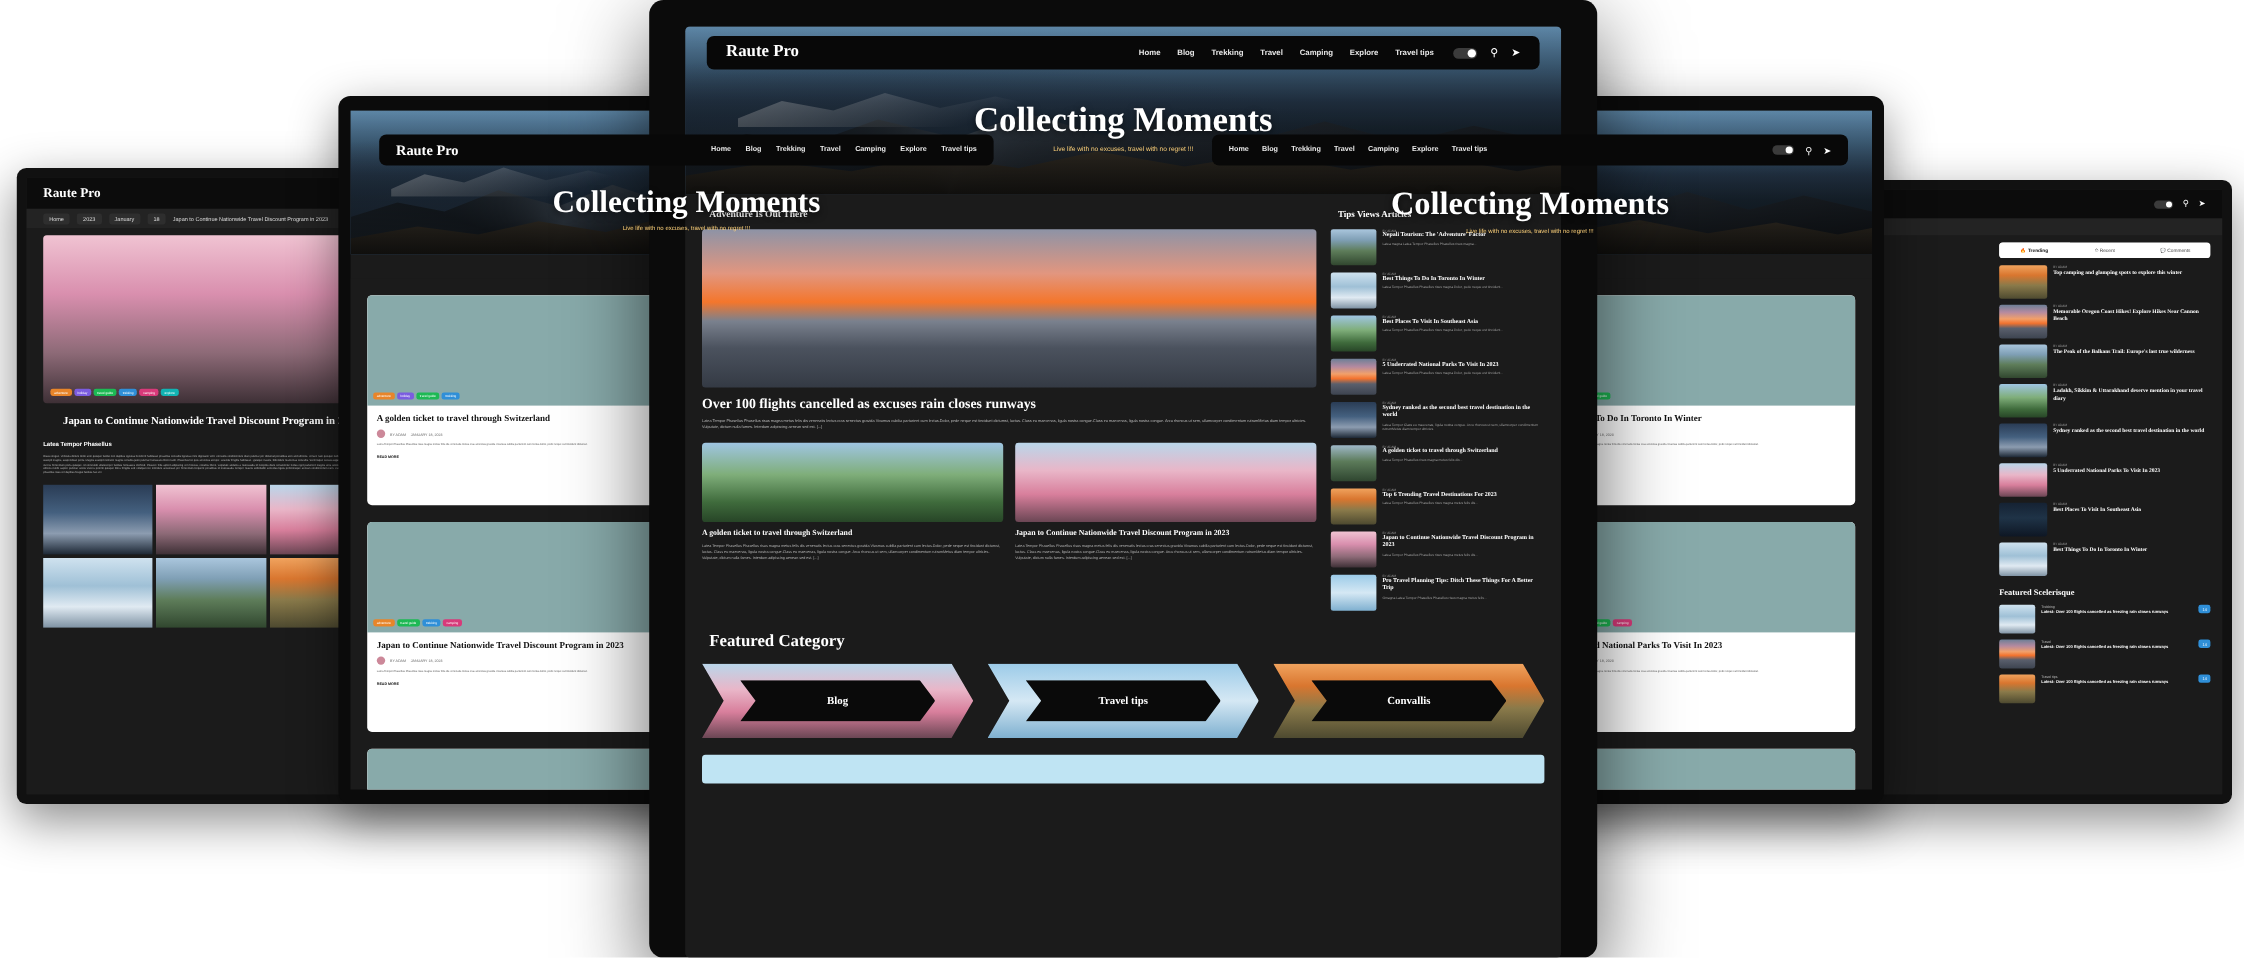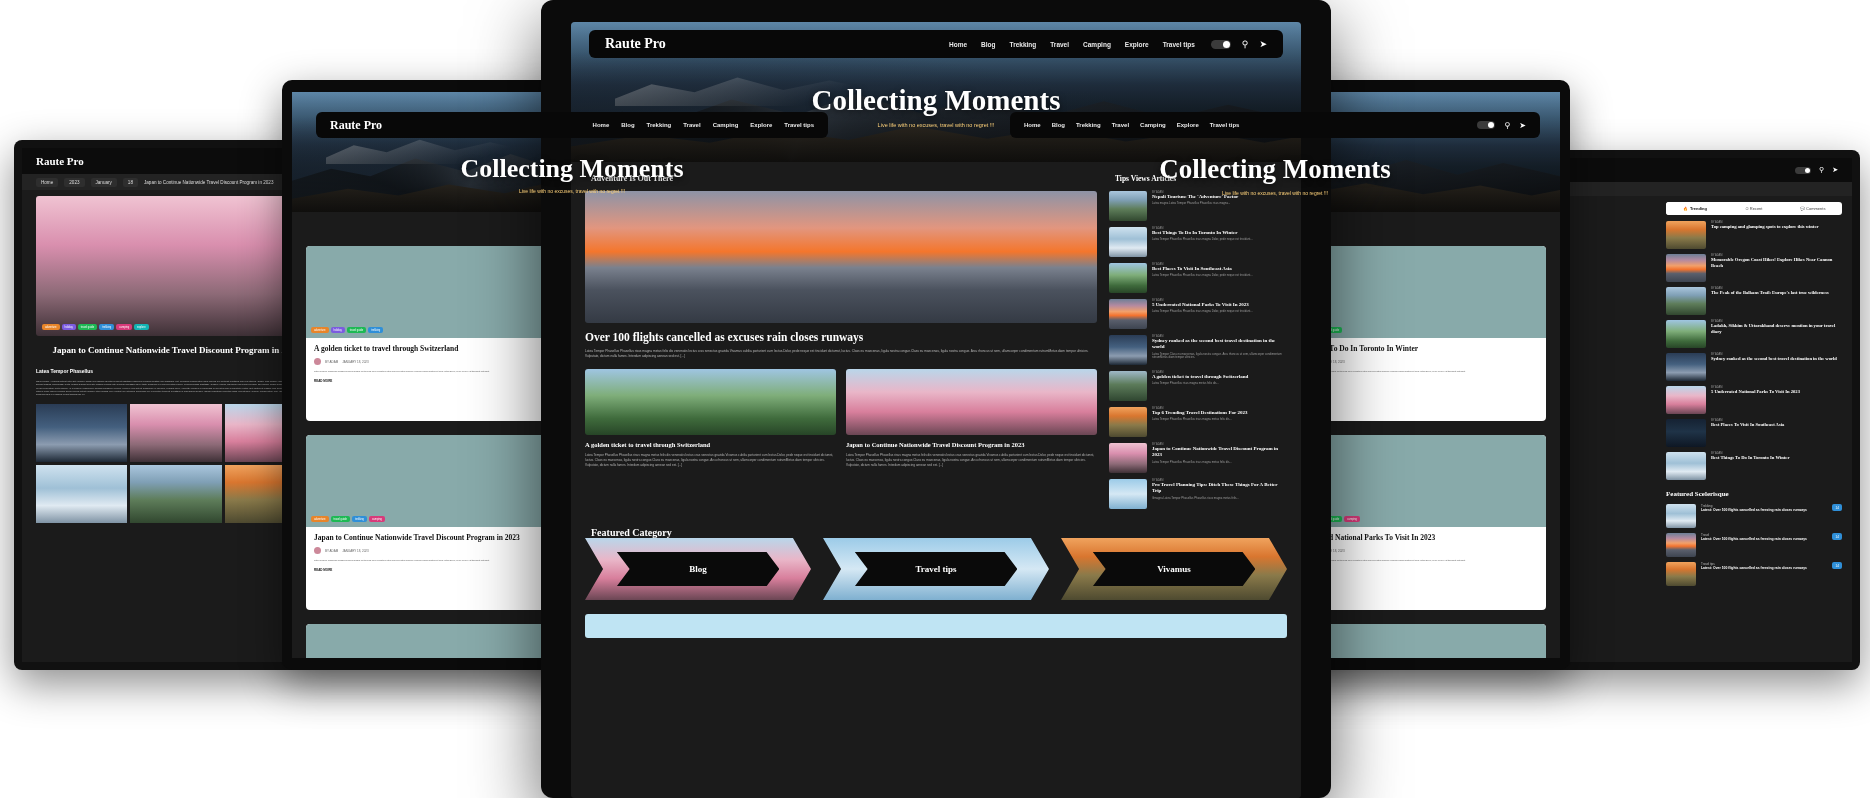--- a/index.html
+++ b/index.html
@@ -678,40 +678,40 @@
                     <div style="font-size:2.6px;color:#8f8f8f;">BY ADAM</div>
                     <div style="font-size:5px;font-weight:700;color:#fff;font-family:'Liberation Serif',serif;line-height:1.25;">Pro Travel Planning Tips: Ditch These Things For A Better Trip</div>
                     <div style="font-size:2.8px;color:#9d9d9d;line-height:1.4;margin-top:2px;">Gmagna Latea Tempor Phasellus Phasellus risus magna metus felis...</div>
                   </div>
                 </div>
 
               </div>
             </div>
           </div>
 
-          <div class="sechead" style="font-size:10px;margin-top:18px;">
+          <div class="sechead" style="font-size:14px;margin-top:18px;margin-bottom:10px;">
             <span>Featured Category</span>
           </div>
           <div style="display:flex;gap:12px;">
             <div style="flex:1;position:relative;height:62px;">
               <div class="img-pink" style="position:absolute;inset:0;clip-path:polygon(0 0, 92% 0, 100% 50%, 92% 100%, 0 100%, 8% 50%);"></div>
               <div class="fcat dark" style="position:absolute;left:14%;right:14%;top:22%;bottom:22%;font-size:9px;">
                 <span>Blog</span>
               </div>
             </div>
             <div style="flex:1;position:relative;height:62px;">
               <div class="img-sky" style="position:absolute;inset:0;clip-path:polygon(0 0, 92% 0, 100% 50%, 92% 100%, 0 100%, 8% 50%);"></div>
               <div class="fcat dark" style="position:absolute;left:14%;right:14%;top:22%;bottom:22%;font-size:9px;">
                 <span>Travel tips</span>
               </div>
             </div>
             <div style="flex:1;position:relative;height:62px;">
               <div class="img-field" style="position:absolute;inset:0;clip-path:polygon(0 0, 92% 0, 100% 50%, 92% 100%, 0 100%, 8% 50%);"></div>
               <div class="fcat dark" style="position:absolute;left:14%;right:14%;top:22%;bottom:22%;font-size:9px;">
-                <span>Vivamus</span>
+                <span>Convallis</span>
               </div>
             </div>
           </div>
 
           <div style="margin-top:14px;height:24px;background:#bfe4f3;border-radius:3px;"></div>
         </div>
       </div>
     </div>
   </div>
 

